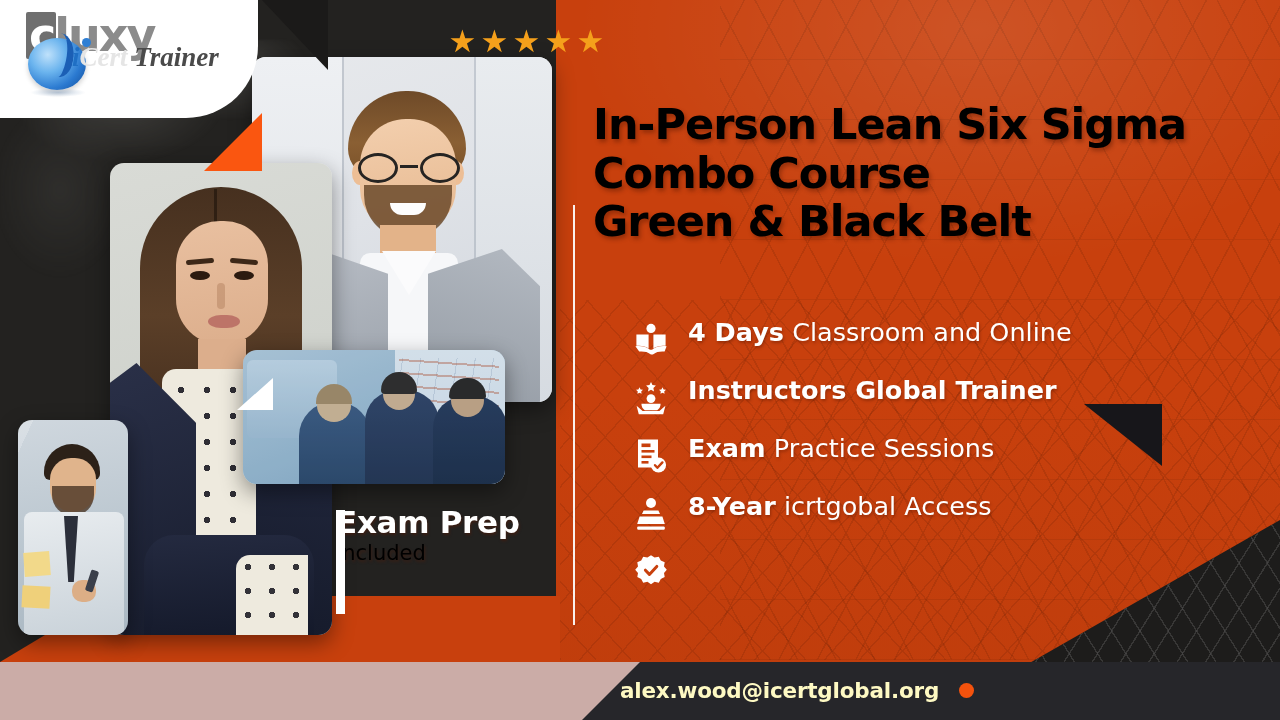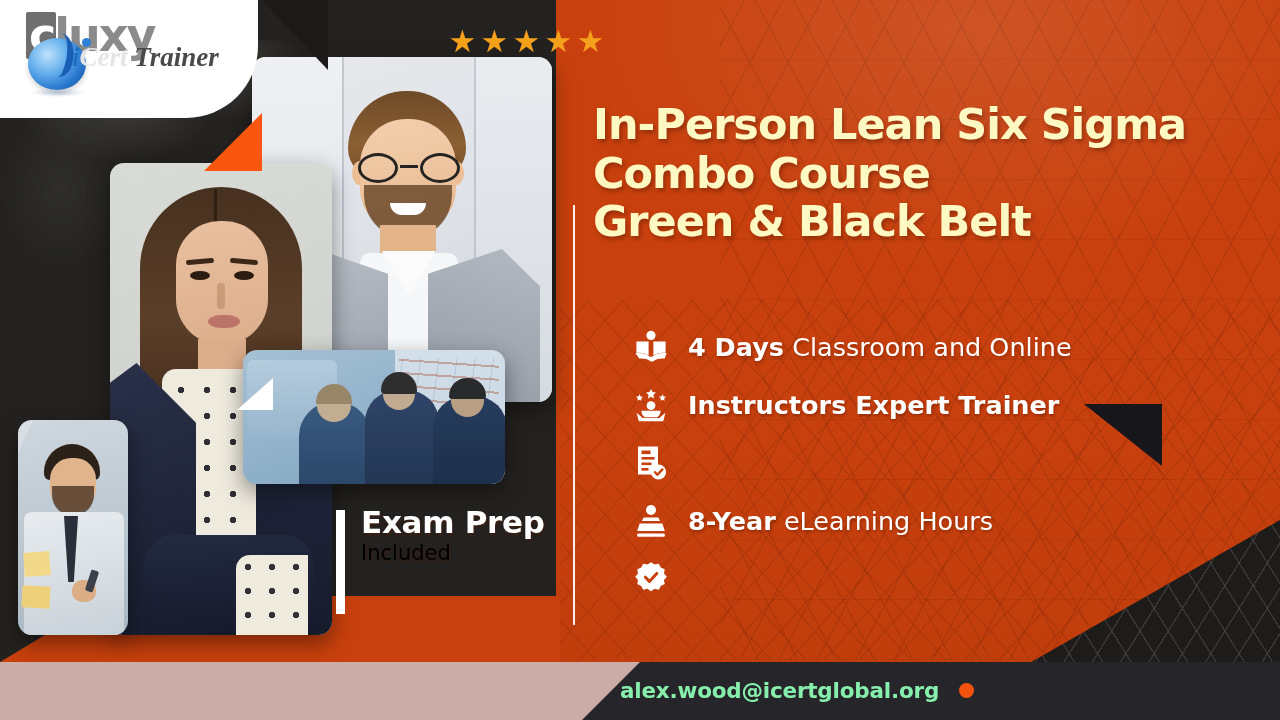--- a/index.html
+++ b/index.html
@@ -297,21 +297,21 @@
   .p4-hand{ position:absolute; left:54px; top:160px; width:24px; height:22px;
              background:#dcae86; border-radius:10px; }
   .p4-marker{position:absolute; left:70px; top:150px; width:8px; height:22px;
              background:#3a3f4a; border-radius:2px; transform:rotate(18deg); }
 
   
   .exam-prep { position:absolute; left:336px; top:506px; z-index:8; }
   .exam-bar {
     position:absolute; left:0; top:4px; width:9px; height:104px; background:#ffffff;
   }
-  .exam-txt { margin-left:25px; }
+  .exam-txt { }
   .exam-l1, .exam-l2 {
     font-family:"DejaVu Sans", sans-serif;
     font-size:31px; font-weight:700; color:#ffffff; line-height:1.04;
     letter-spacing:-.3px; text-shadow:1px 2px 3px rgba(90,24,0,.45);
   }
   .exam-l3 {
     font-family:"DejaVu Sans", sans-serif;
     font-size:21px; font-weight:400; color:#000000; line-height:1.3;
     margin-top:2px; text-shadow:1px 2px 3px rgba(90,24,0,.4);
   }
@@ -329,26 +329,26 @@
   }
   .star { width:29px; height:29px; color:#F5A01B; font-size:31px; line-height:29px;
           text-align:center; }
 
   
   .right-col { position:absolute; left:593px; top:0; width:687px; height:720px; z-index:6; }
   .headline {
     position:absolute; left:0; top:100px; width:680px;
     font-family:"DejaVu Sans", sans-serif;
     font-size:43px; font-weight:700; line-height:1.13;
-    color:#fef9c3; letter-spacing:-1px;
+    color:#000000; letter-spacing:-1px;
     text-shadow:2px 3px 4px rgba(86,22,0,.44);
   }
 
   .features { position:absolute; left:35px; top:318px; width:640px; }
-  .feature { display:flex; align-items:center; height:58px; }
+  .feature { display:flex; height:58px; }
   .f-icon {
     width:46px; min-width:46px; height:44px; margin-right:14px;
     display:flex; align-items:center; justify-content:center;
   }
   .f-icon svg { display:block; }
   .f-text {
     font-family:"DejaVu Sans", sans-serif;
     font-size:25.5px; color:#ffffff; line-height:1.1;
     text-shadow:1px 2px 3px rgba(86,22,0,.42); white-space:nowrap;
   }
@@ -368,21 +368,21 @@
     position:absolute; left:58px; top:14px;
     font-family:"DejaVu Sans", sans-serif;
     font-size:25px; font-weight:700; color:#1c1b1a; letter-spacing:.1px;
   }
   .bb-contact {
     position:absolute; left:620px; top:16px;
     display:flex; align-items:center; gap:20px;
   }
   .bb-email, .bb-site {
     font-family:"DejaVu Sans", sans-serif;
-    font-size:21.5px; font-weight:700; color:#86efac; letter-spacing:-.2px;
+    font-size:21.5px; font-weight:700; color:#fef9c3; letter-spacing:-.2px;
   }
   .bb-dot { width:15px; height:15px; border-radius:50%; background:#F4520D; }
 </style>
 </head>
 <body>
 
 <div id="banner">
 
   <div class="orange-panel"></div>
   <div class="tex-lattice"></div>
@@ -528,48 +528,50 @@
         <span class="f-icon">
           <svg width="36" height="34" viewBox="0 0 36 34" fill="#fff">
             <path d="M18 1l1.5 3.1 3.4.5-2.5 2.4.6 3.4-3-1.6-3 1.6.6-3.4-2.5-2.4 3.4-.5z"></path>
             <path d="M6.5 6.2l1.1 2.2 2.4.3-1.8 1.7.4 2.4-2.1-1.1-2.1 1.1.4-2.4-1.8-1.7 2.4-.3z"></path>
             <path d="M29.5 6.2l1.1 2.2 2.4.3-1.8 1.7.4 2.4-2.1-1.1-2.1 1.1.4-2.4-1.8-1.7 2.4-.3z"></path>
             <circle cx="18" cy="17.6" r="4.4"></circle>
             <path d="M8.4 22.8h19.2c0 3-1.4 5.2-3.4 6.4H11.8c-2-1.2-3.4-3.4-3.4-6.4z"></path>
             <path d="M3.6 24.8l6 5.2h16.8l6-5.2-2.2 8.4H5.8z"></path>
           </svg>
         </span>
-        <span class="f-text"><span class="bold">Instructors Expert Trainer</span></span>
+        <span class="f-text"><span class="bold">Instructors Global Trainer</span></span>
       </div>
 
       <div class="feature">
         <span class="f-icon">
           <svg width="32" height="36" viewBox="0 0 32 36" fill="#fff">
             <path d="M3 1.5h20v28H3z" rx="2"></path>
             <rect x="6.5" y="5.5" width="9" height="3.6" fill="#C8400D"></rect>
             <rect x="6.5" y="12" width="13" height="2.6" fill="#C8400D"></rect>
             <rect x="6.5" y="17.5" width="10" height="2.6" fill="#C8400D"></rect>
             <rect x="6.5" y="23" width="7" height="2.6" fill="#C8400D"></rect>
             <circle cx="23.5" cy="27" r="7.6"></circle>
             <path d="M20 27.2l2.4 2.6 5-5.4" stroke="#C8400D" stroke-width="2.4" fill="none" stroke-linecap="round" stroke-linejoin="round"></path>
           </svg>
         </span>
+        <span class="f-text"><span class="bold">Exam</span>
+          <span class="reg">Practice Sessions</span></span>
       </div>
 
       <div class="feature">
         <span class="f-icon">
           <svg width="34" height="34" viewBox="0 0 34 34" fill="#fff">
             <circle cx="17" cy="6" r="5"></circle>
             <path d="M9.6 13.4h14.8l1.6 3.6H8z"></path>
             <path d="M5.6 19.6h22.8l2.4 7.4H3.2z"></path>
             <rect x="3.2" y="29.4" width="27.6" height="3.4" rx="1.2"></rect>
           </svg>
         </span>
         <span class="f-text"><span class="bold">8-Year</span>
-          <span class="reg">eLearning Hours</span></span>
+          <span class="reg">icrtgobal Access</span></span>
       </div>
 
       <div class="feature">
         <span class="f-icon">
           <svg width="36" height="36" viewBox="0 0 36 36" fill="#fff">
             <path d="M18 1.2l3.6 2.4 4.2-.9 2 3.8 3.9 1.8-.7 4.2 2.8 3.2-2.8 3.2.7 4.2-3.9 1.8-2 3.8-4.2-.9L18 30.2l-3.6-2.4-4.2.9-2-3.8-3.9-1.8.7-4.2L2.2 15.7 5 12.5l-.7-4.2 3.9-1.8 2-3.8 4.2.9z"></path>
             <path d="M12.4 16.2l4 4.2 7.4-8" stroke="#C8400D" stroke-width="3" fill="none" stroke-linecap="round" stroke-linejoin="round"></path>
           </svg>
         </span>
       </div>

